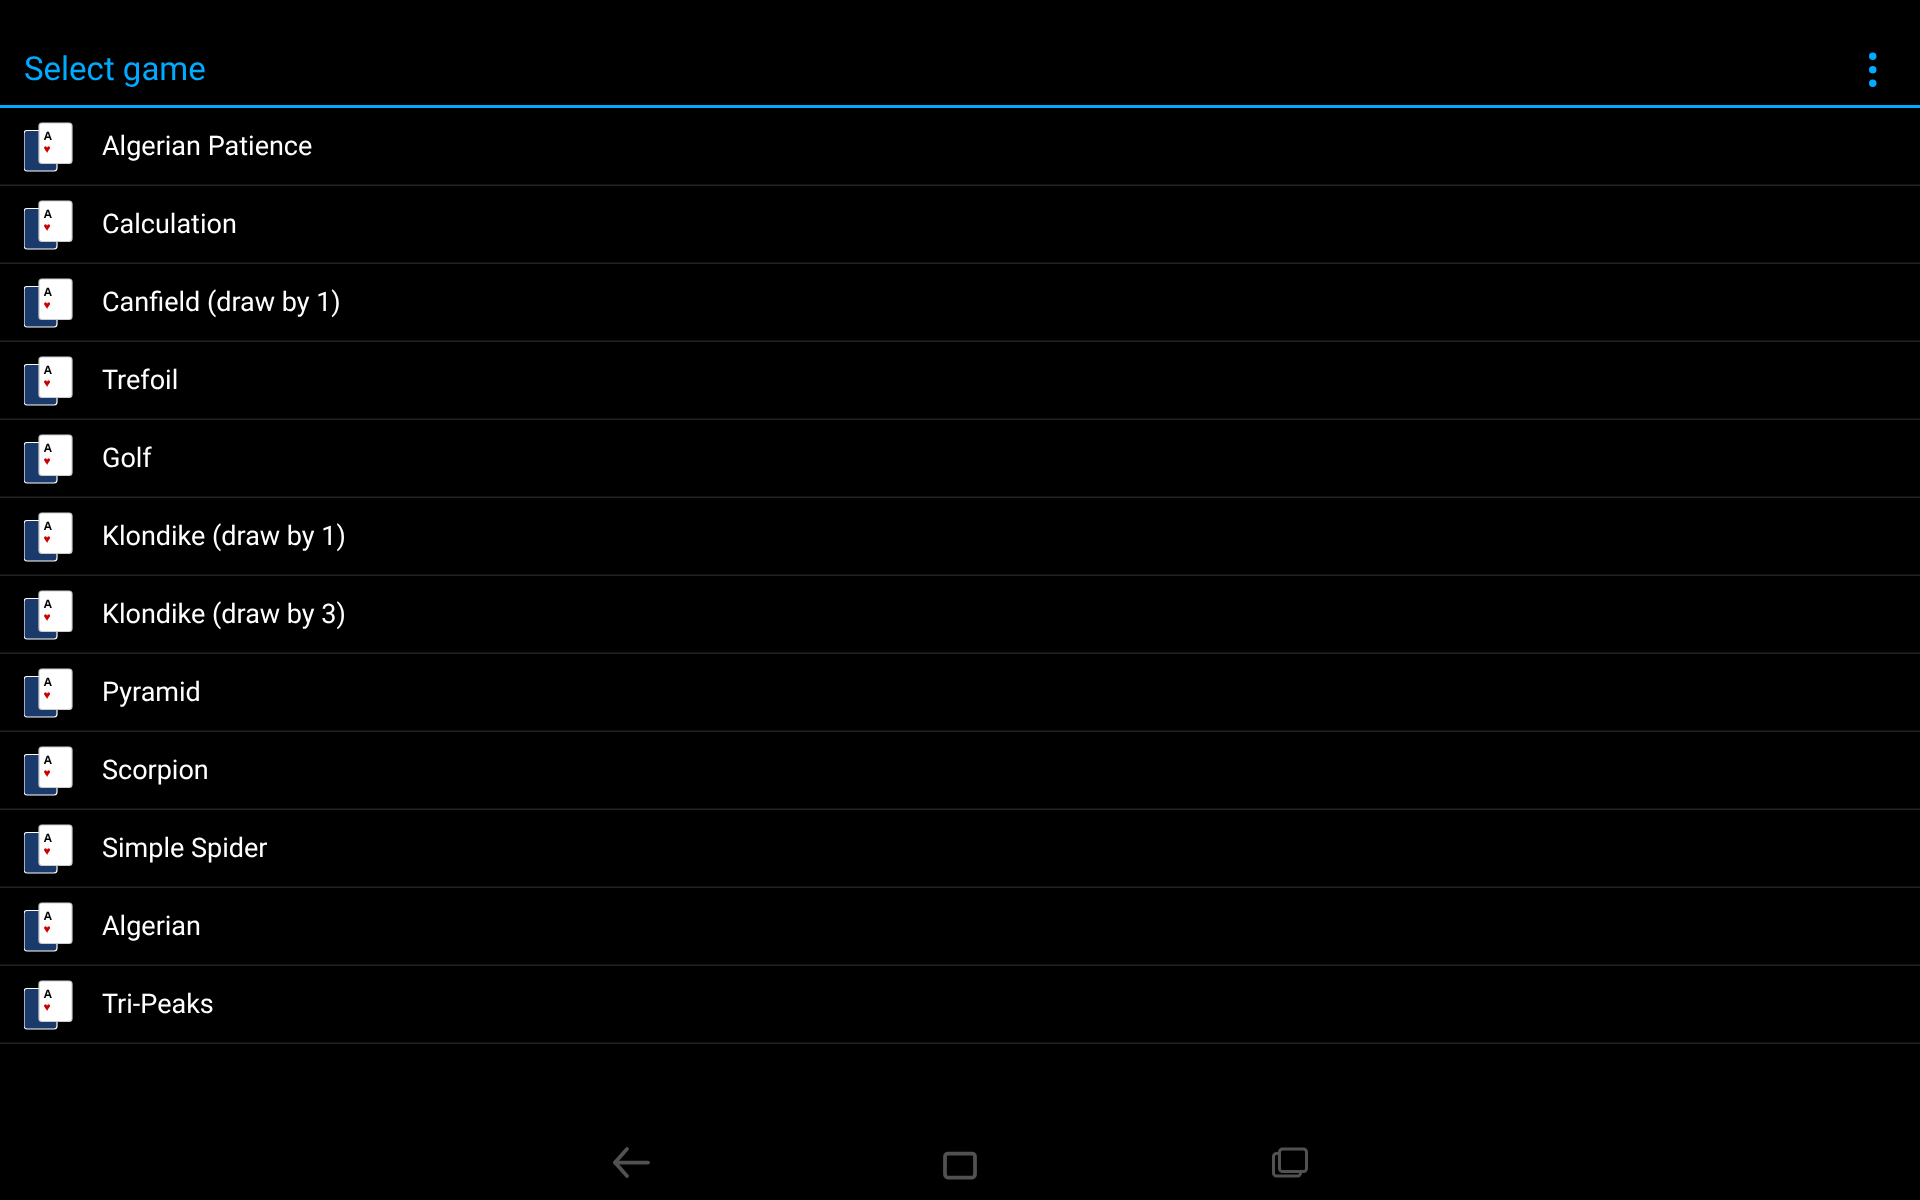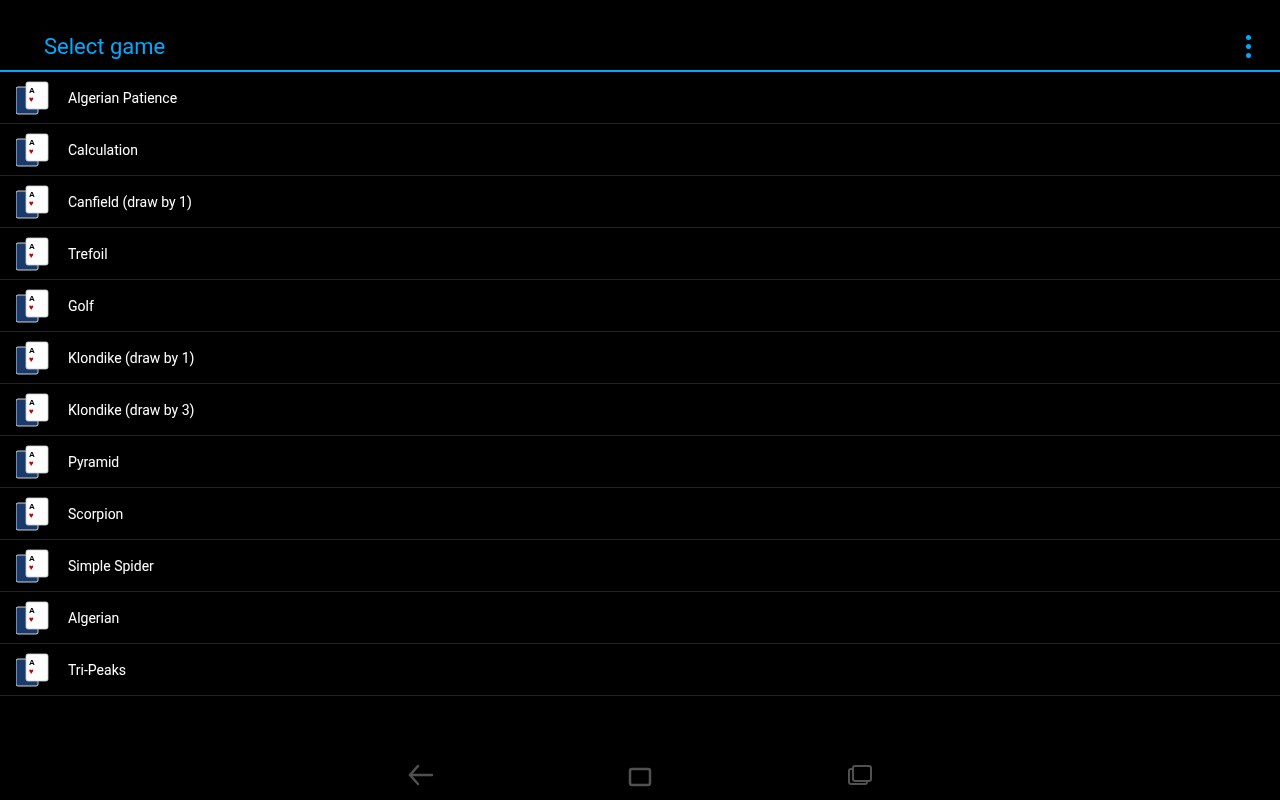--- a/index.html
+++ b/index.html
@@ -46,21 +46,20 @@
       align-items: center;
       justify-content: space-between;
       padding: 0 16px;
       border-bottom: 2px solid #00AAFF;
     }
 
     #page-title {
       color: #00AAFF;
       font-size: 22px;
       font-weight: 400;
-      margin-left: 28px;
     }
 
     #overflow-menu-btn {
       width: 32px;
       height: 32px;
       display: flex;
       flex-direction: column;
       align-items: center;
       justify-content: center;
       gap: 4px;
@@ -94,21 +93,21 @@
 
     .card-icon {
       width: 36px;
       height: 36px;
       margin-right: 16px;
       flex-shrink: 0;
       position: relative;
     }
 
     .game-name {
-      font-size: 14px;
+      font-size: 18px;
       color: #fff;
       font-weight: 400;
     }
 
     
     #nav-bar {
       position: absolute;
       bottom: 0;
       left: 0;
       right: 0;

